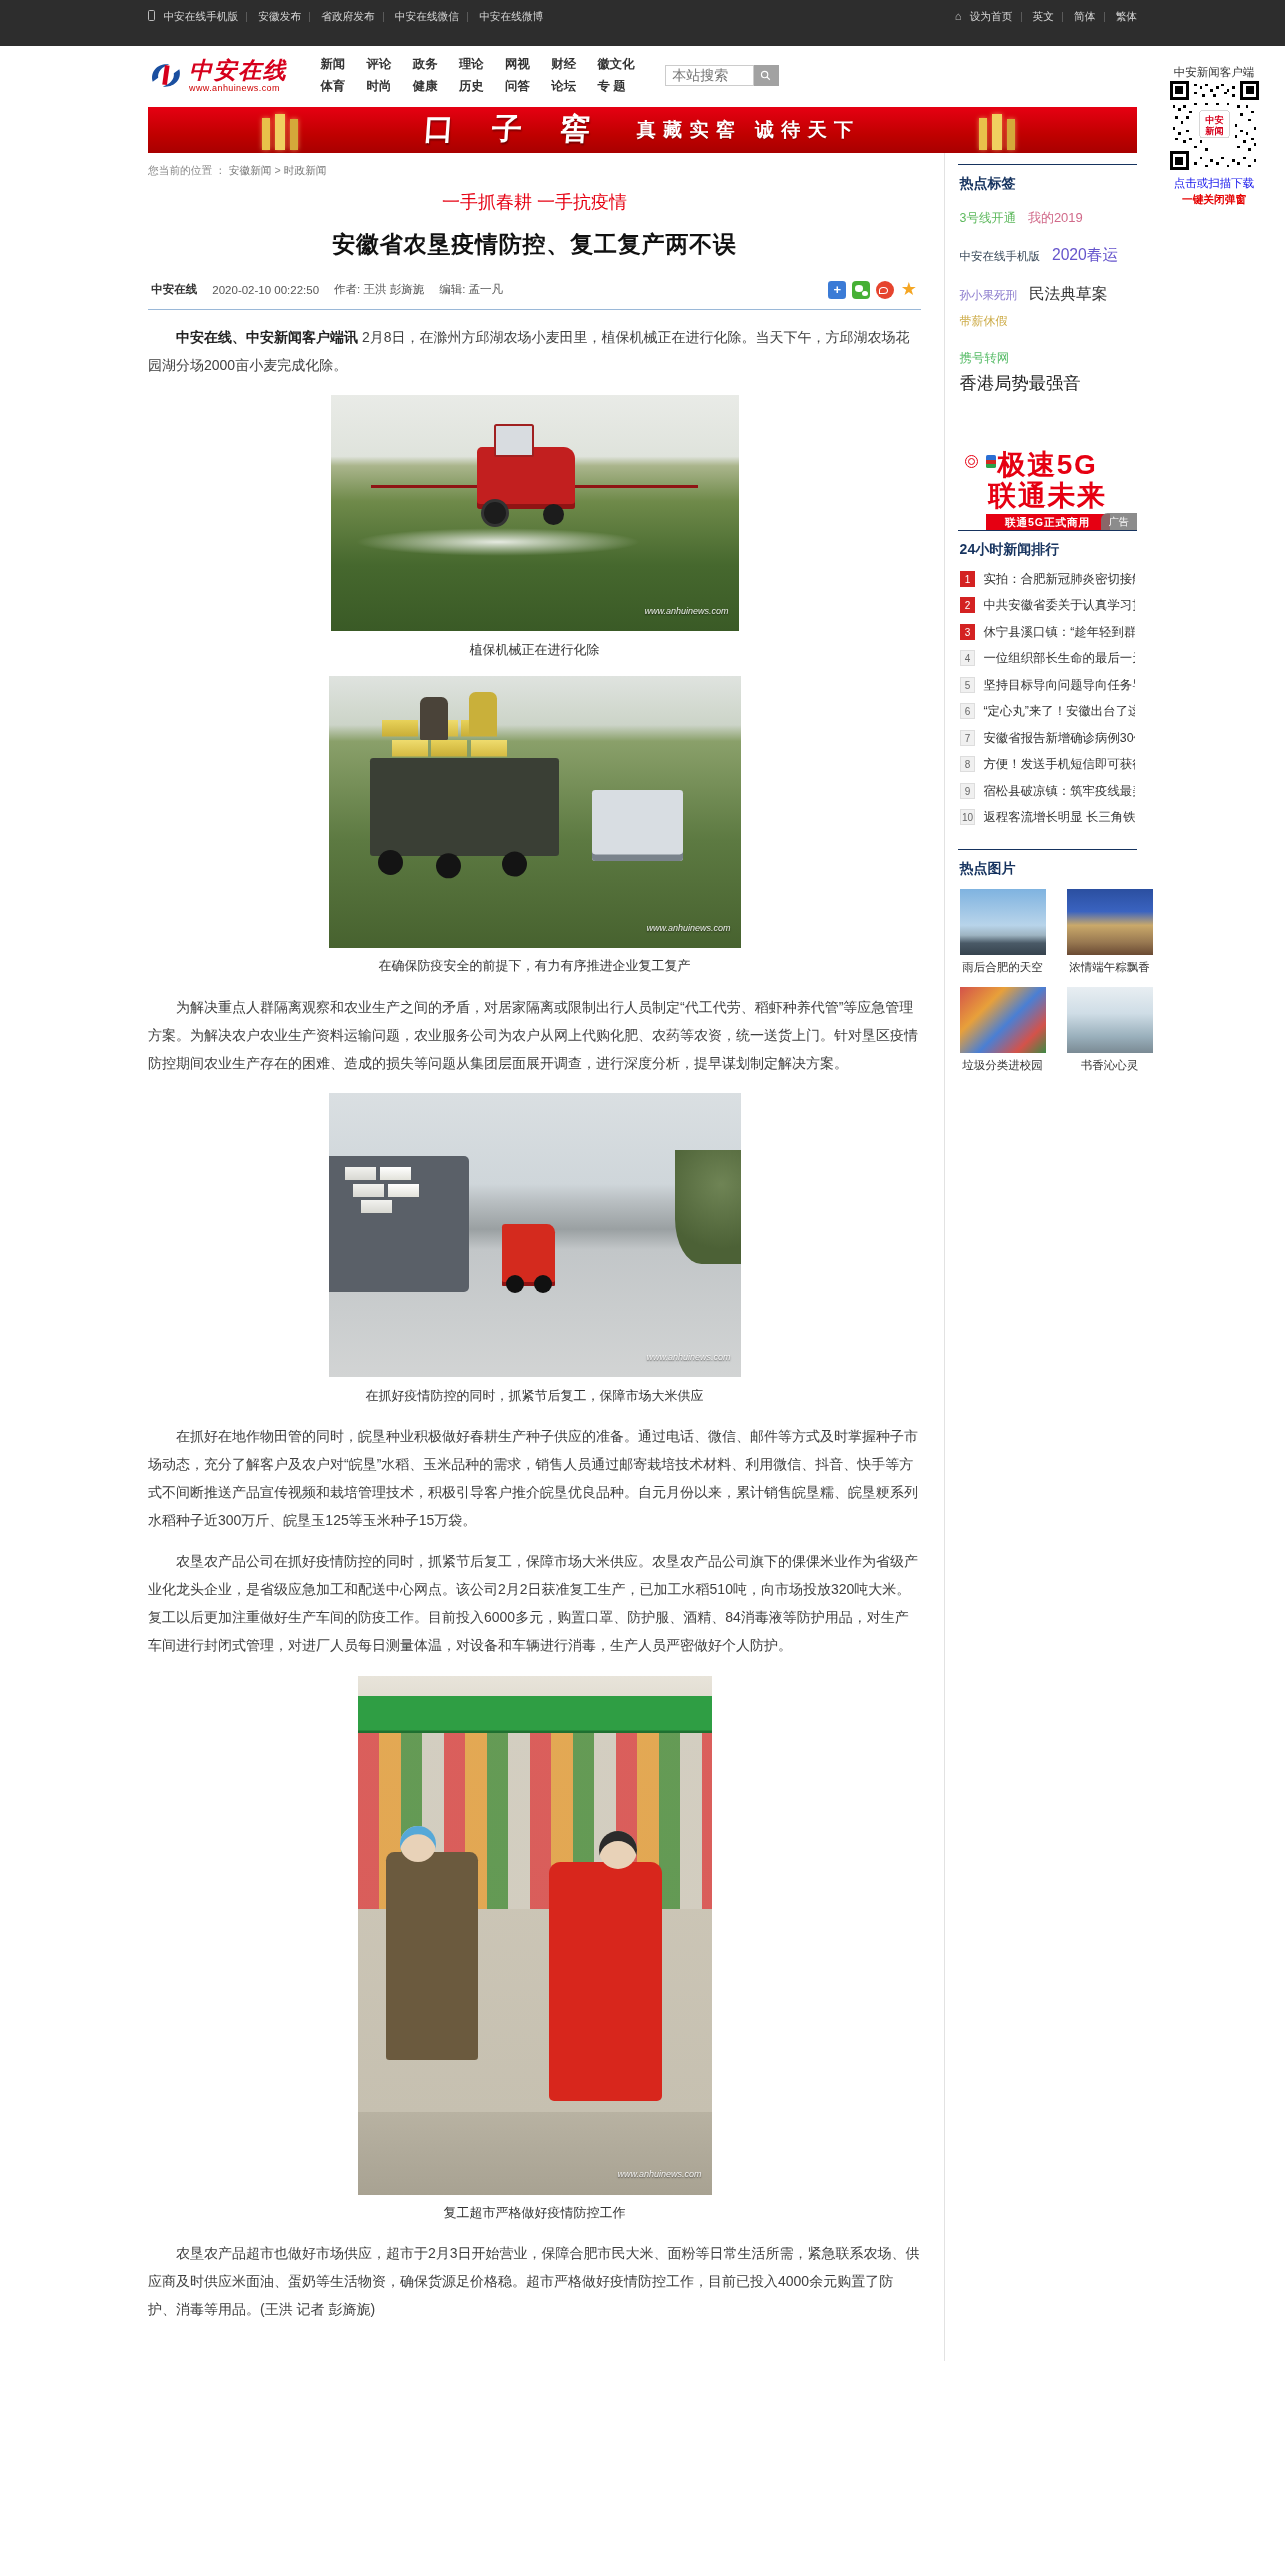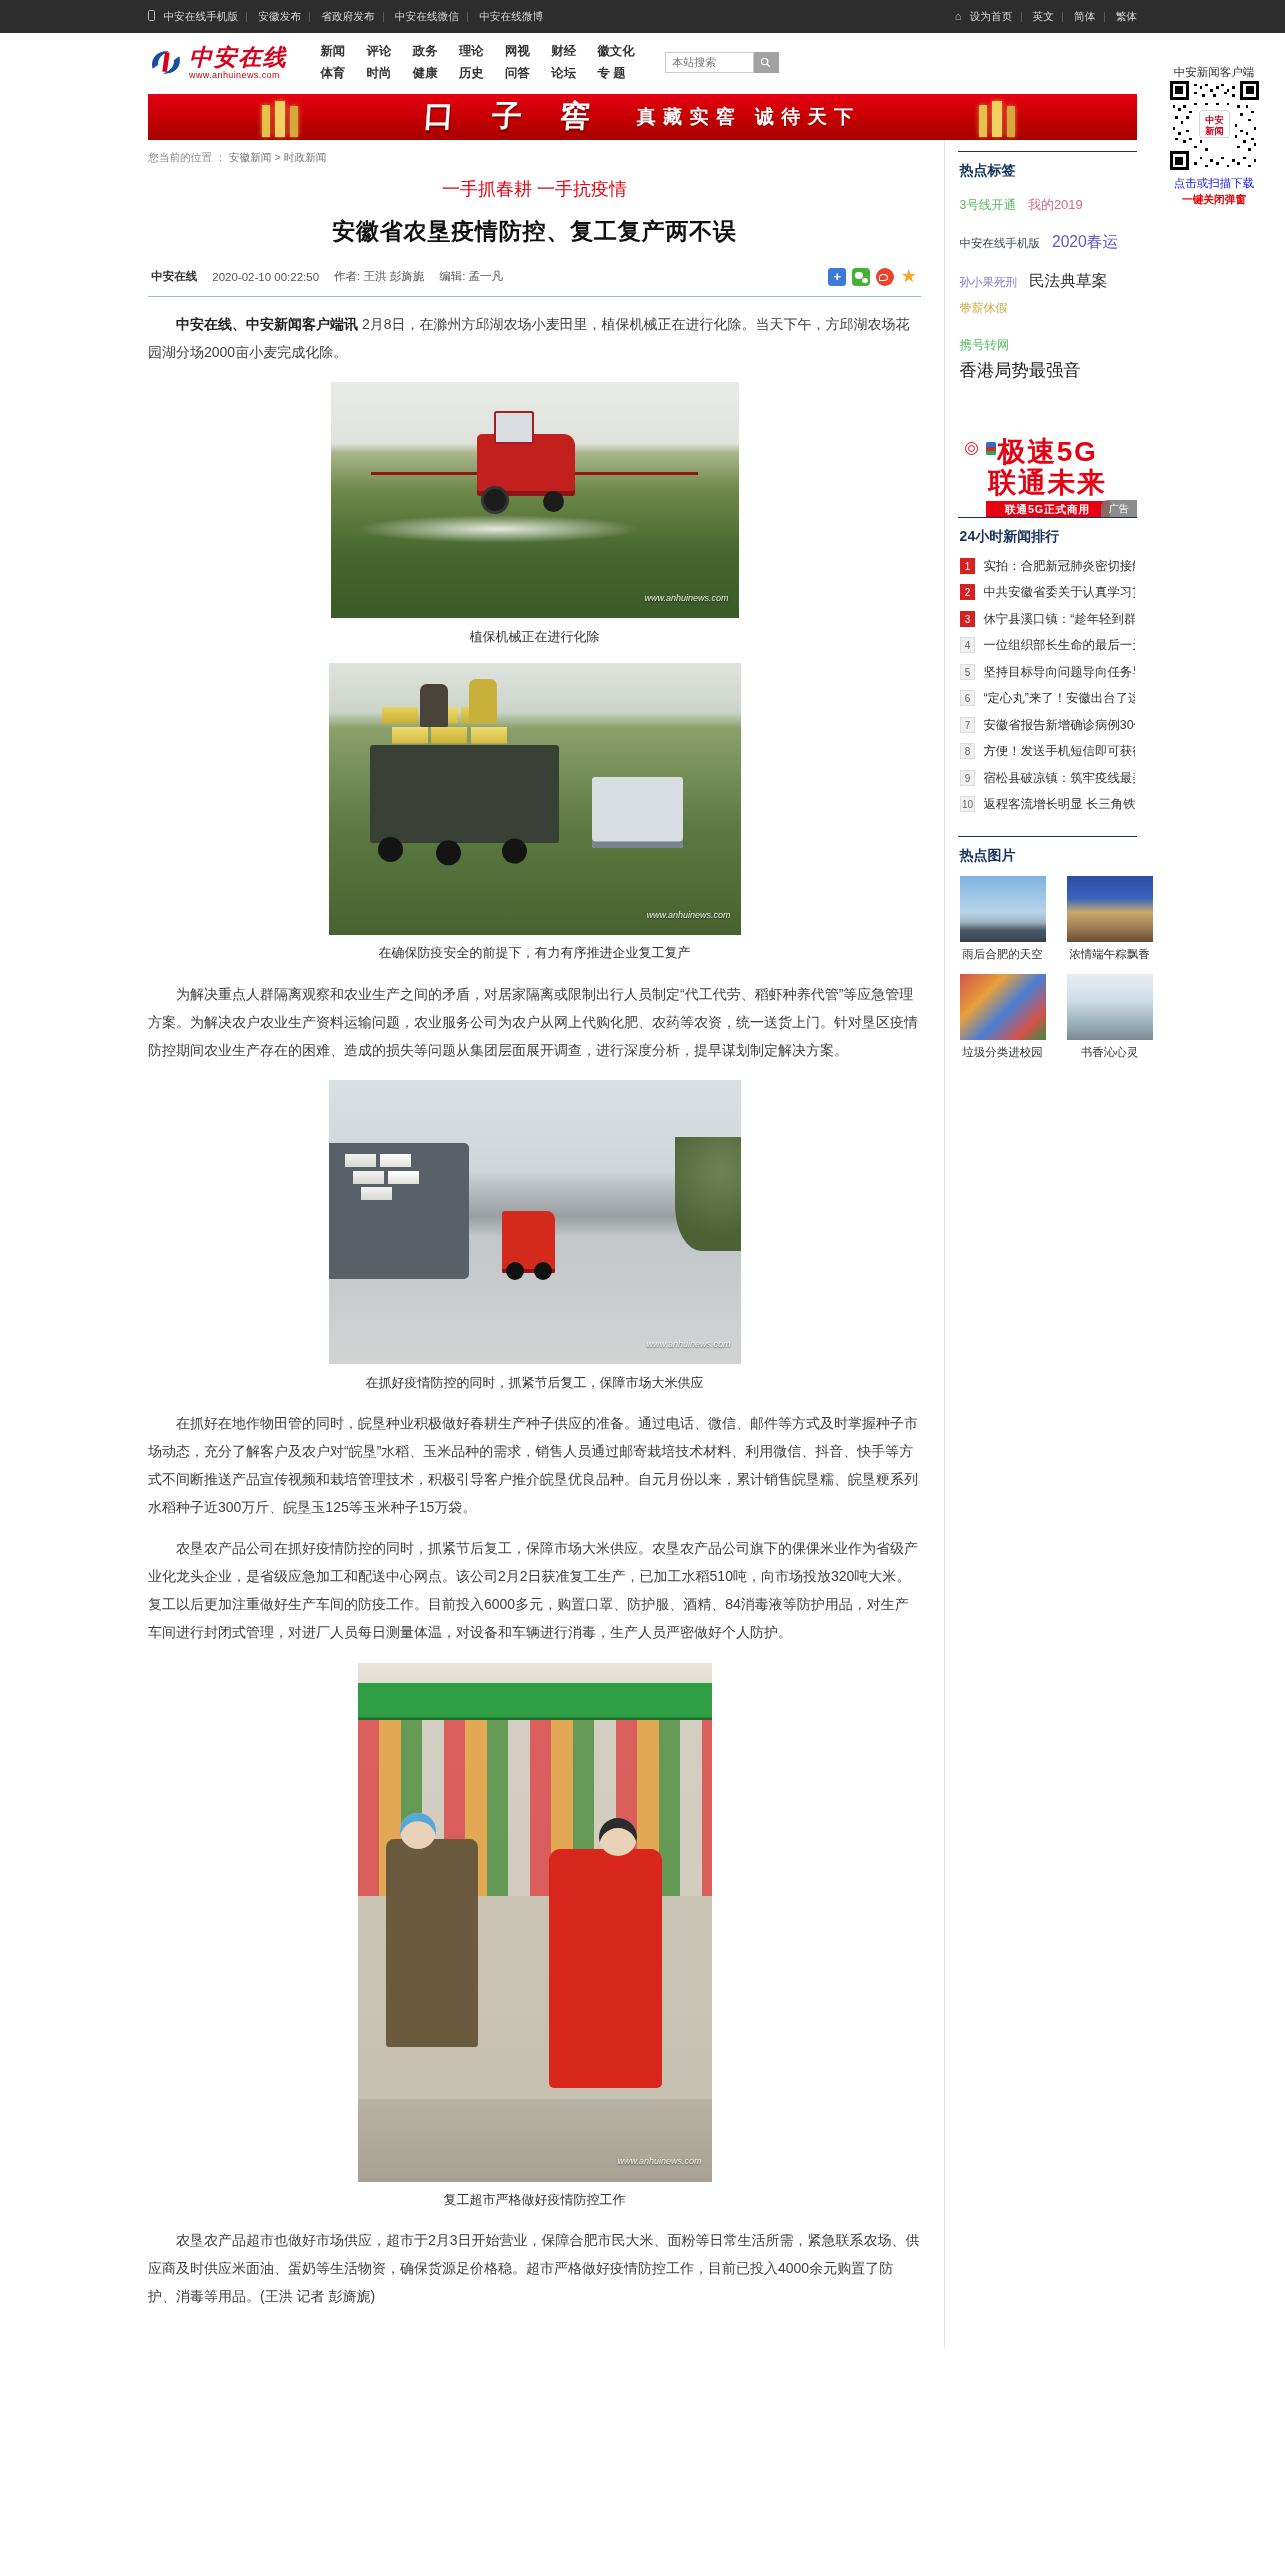--- a/index.html
+++ b/index.html
@@ -1,36 +1,36 @@
 <!DOCTYPE html>
 <html style="font-size:13px"><head>
 <meta charset="utf-8">
 <style>
   * { margin:0; padding:0; box-sizing:border-box; }
   body { background:#fff; font-family:"Liberation Sans","DejaVu Sans",sans-serif; color:#333; position:relative; width:1285px; }
   a { text-decoration:none; color:inherit; cursor:pointer; }
 
   
-  .topbar { background:#2d2d2d; height:33px; width:100%; }
+  .topbar { background:#2d2d2d; height:46px; width:100%; }
   .topbar-inner { width:989px; margin:0 auto; height:33px; display:flex; align-items:center; justify-content:space-between; font-size:10.7px; color:#d6d6d6; }
   .topbar a { color:#d6d6d6; }
   .vsep { display:inline-block; width:0.8px; height:10px; background:#5a5a5a; margin:0 8.2px; vertical-align:middle; }
   .ph-ico { display:inline-block; width:7.4px; height:11.5px; border:0.8px solid #bbb; border-radius:1.6px; margin-right:5px; vertical-align:-1.6px; }
   .home-ico { font-size:11.5px; margin-right:5px; color:#bbb; }
 
   
   .header { background:#fff; }
   .header-inner { width:989px; margin:0 auto; height:59px; display:flex; align-items:center; }
   .logo { display:flex; align-items:center; gap:5px; margin-right:33px; }
   .logo-cn { color:#d6001c; font-size:23px; font-weight:bold; font-style:italic; letter-spacing:1.6px; line-height:25px; }
   .logo-url { color:#c00; font-size:9px; letter-spacing:0.4px; }
   .nav { display:flex; flex-direction:column; gap:5px; margin-right:30px; }
   .nav-row { display:flex; gap:21.4px; font-size:12.4px; font-weight:bold; color:#333; }
   .search { display:flex; align-items:center; }
-  .search input { width:89px; height:21.4px; border:0.8px solid #ccc; padding:0 6.6px; font-size:11px; color:#333; outline:none; }
+  .search input { width:89px; height:21.4px; border:0.8px solid #ccc; padding:0 6.6px; font-size:14px; color:#333; outline:none; }
   .search button { width:25px; height:21.4px; background:#a2a2a2; border:none; cursor:pointer; display:flex; align-items:center; justify-content:center; }
 
   
   .client-panel { position:absolute; top:64px; right:5px; width:132px; text-align:center; background:#fff; z-index:20; }
   .client-title { font-size:11.5px; color:#333; line-height:16.5px; margin-bottom:0; }
   .client-dl { display:block; color:#1414ec; font-size:11.5px; line-height:15.7px; margin-top:3.3px; }
   .client-close { color:#e60000; font-weight:bold; font-size:10.7px; margin-top:1.6px; }
 
   
   .container { width:989px; margin:0 auto; }

